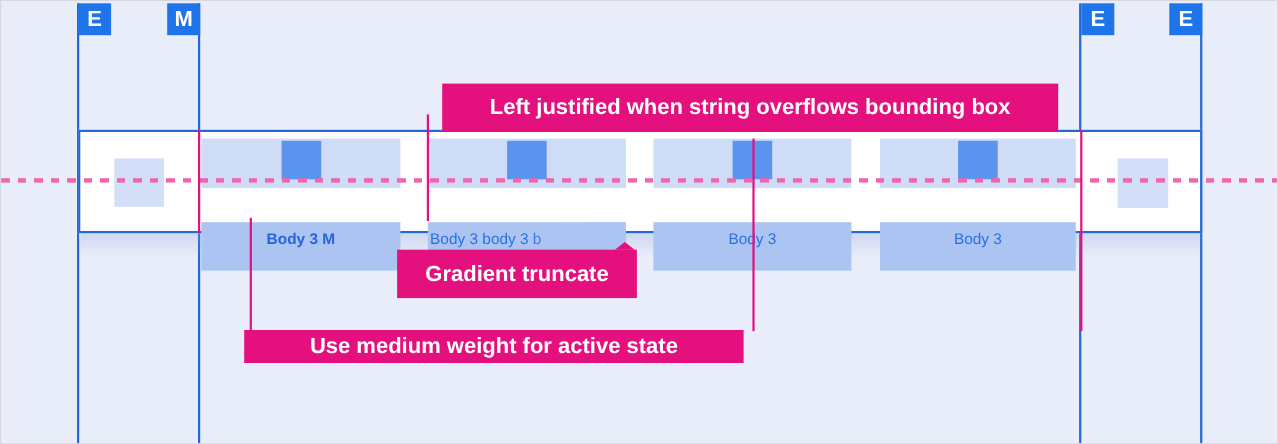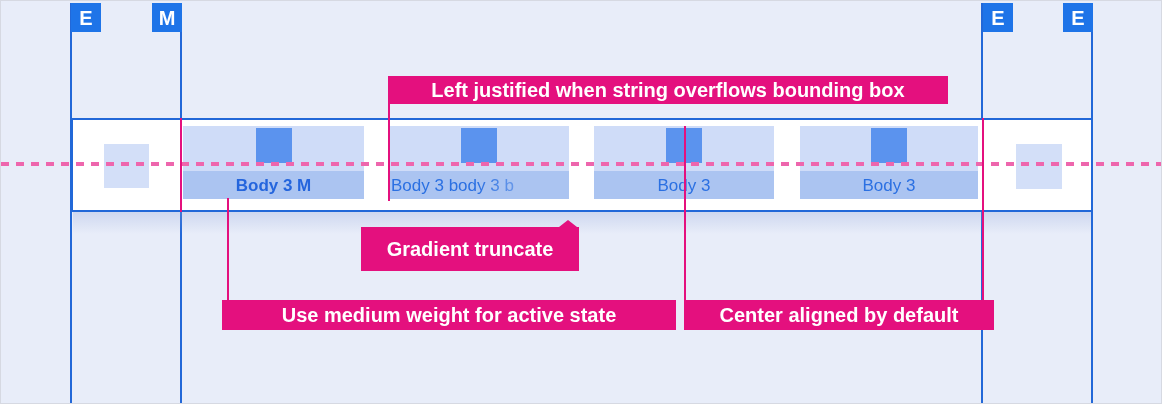--- a/index.html
+++ b/index.html
@@ -32,22 +32,22 @@
   .sp-right{left:1015px;top:143px;width:46px;height:45px;}
   
   .tab{position:absolute;top:125px;height:75px;z-index:3;}
   .tab-1{left:182px;width:181px;}
   .tab-2{left:388px;width:180px;}
   .tab-3{left:593px;width:180px;}
   .tab-4{left:799px;width:178px;}
   .tab-top{position:relative;height:45px;background:#cfdcf8;}
   .tab-icon{position:absolute;top:2px;left:50%;margin-left:-18px;width:36px;height:35px;background:#5b93ee;}
   .tab-label{
-    position:relative;height:28px;background:#abc4f1;overflow:hidden;
-    font-size:17px;line-height:30px;color:#2b70e2;text-align:center;white-space:nowrap;
+    position:relative;height:44px;background:#abc4f1;overflow:hidden;
+    font-size:14px;line-height:30px;color:#2b70e2;text-align:center;white-space:nowrap;margin-top:31px;
   }
   .tab-1 .tab-label{font-weight:bold;color:#2465dd;}
   .tab-2 .tab-label{text-align:left;padding-left:2px;}
   .fade-out{
     position:absolute;top:0;right:0;width:92px;height:30px;
     background:linear-gradient(to right,rgba(171,196,241,0) 0%,#abc4f1 88%);
   }
   
   .dashline{
     position:absolute;left:0;top:161px;width:100%;height:4px;z-index:4;
@@ -59,21 +59,21 @@
   .ml-content-right{left:981px;top:117px;height:183px;}
   .ml-overflow{left:387px;top:103px;height:97px;}
   .ml-active{left:226px;top:197px;height:103px;}
   .ml-center{left:683px;top:125px;height:175px;}
   
   .note{
     position:absolute;background:#e4107e;color:#fff;font-weight:bold;font-size:20px;
     display:flex;align-items:center;justify-content:center;z-index:7;line-height:1;
     white-space:nowrap;
   }
-  .note-overflow{left:387px;top:75px;width:560px;height:28px;}
+  .note-overflow{left:401px;top:75px;width:560px;height:44px;}
   .note-gradient{left:360px;top:226px;width:218px;height:44px;}
   .note-medium{left:221px;top:299px;width:454px;height:30px;}
   .note-center{left:683px;top:299px;width:310px;height:30px;}
   .note-arrow-up{
     position:absolute;top:-7px;left:198px;width:0;height:0;
     border-left:9px solid transparent;border-right:9px solid transparent;
     border-bottom:7px solid #e4107e;
   }
 </style>
 </head>
@@ -131,20 +131,19 @@
   <div class="mline ml-overflow"></div>
   <div class="mline ml-active"></div>
   <div class="mline ml-center"></div>
 
   <div class="note note-overflow">Left justified when string overflows bounding box</div>
   <div class="note note-gradient">
     <span class="note-arrow-up"></span>
     <span>Gradient truncate</span>
   </div>
   <div class="note note-medium">Use medium weight for active state</div>
-  <div class="note note-center">Center aligned by default</div>
 
   <div class="glabel gl-1">E</div>
   <div class="glabel gl-2">M</div>
   <div class="glabel gl-3">E</div>
   <div class="glabel gl-4">E</div>
 
 </div>
 
 </body></html>

